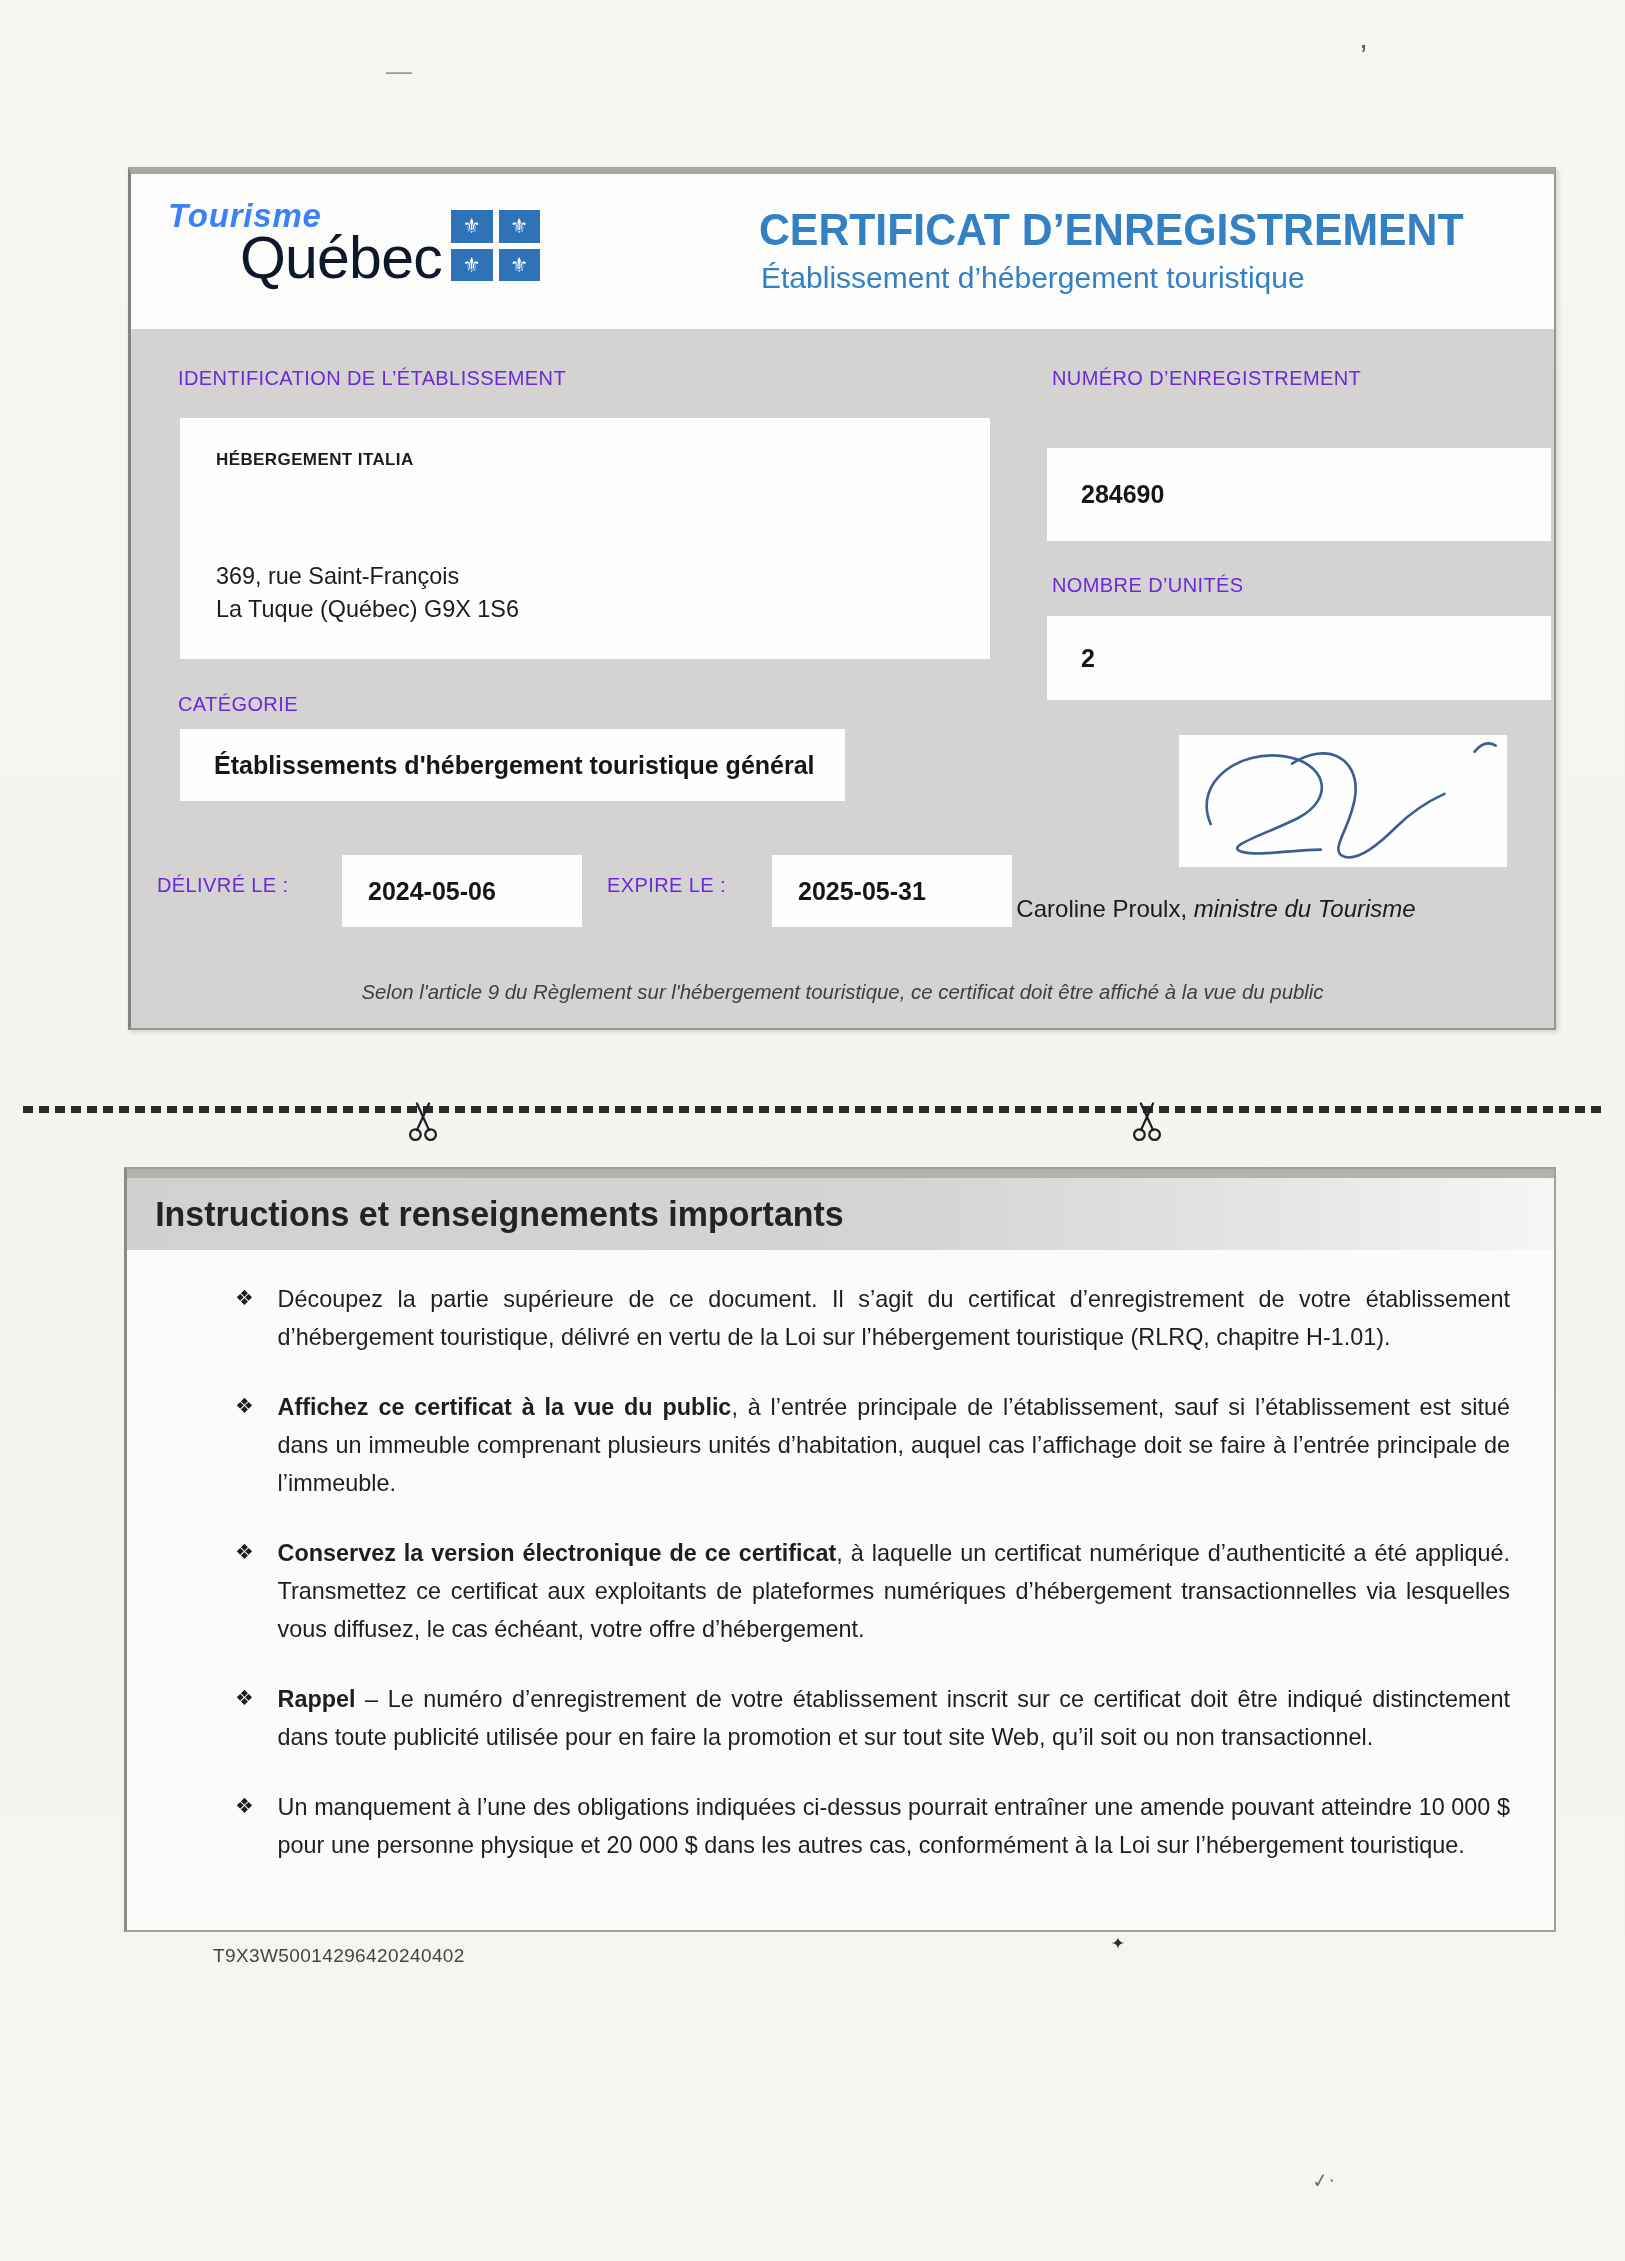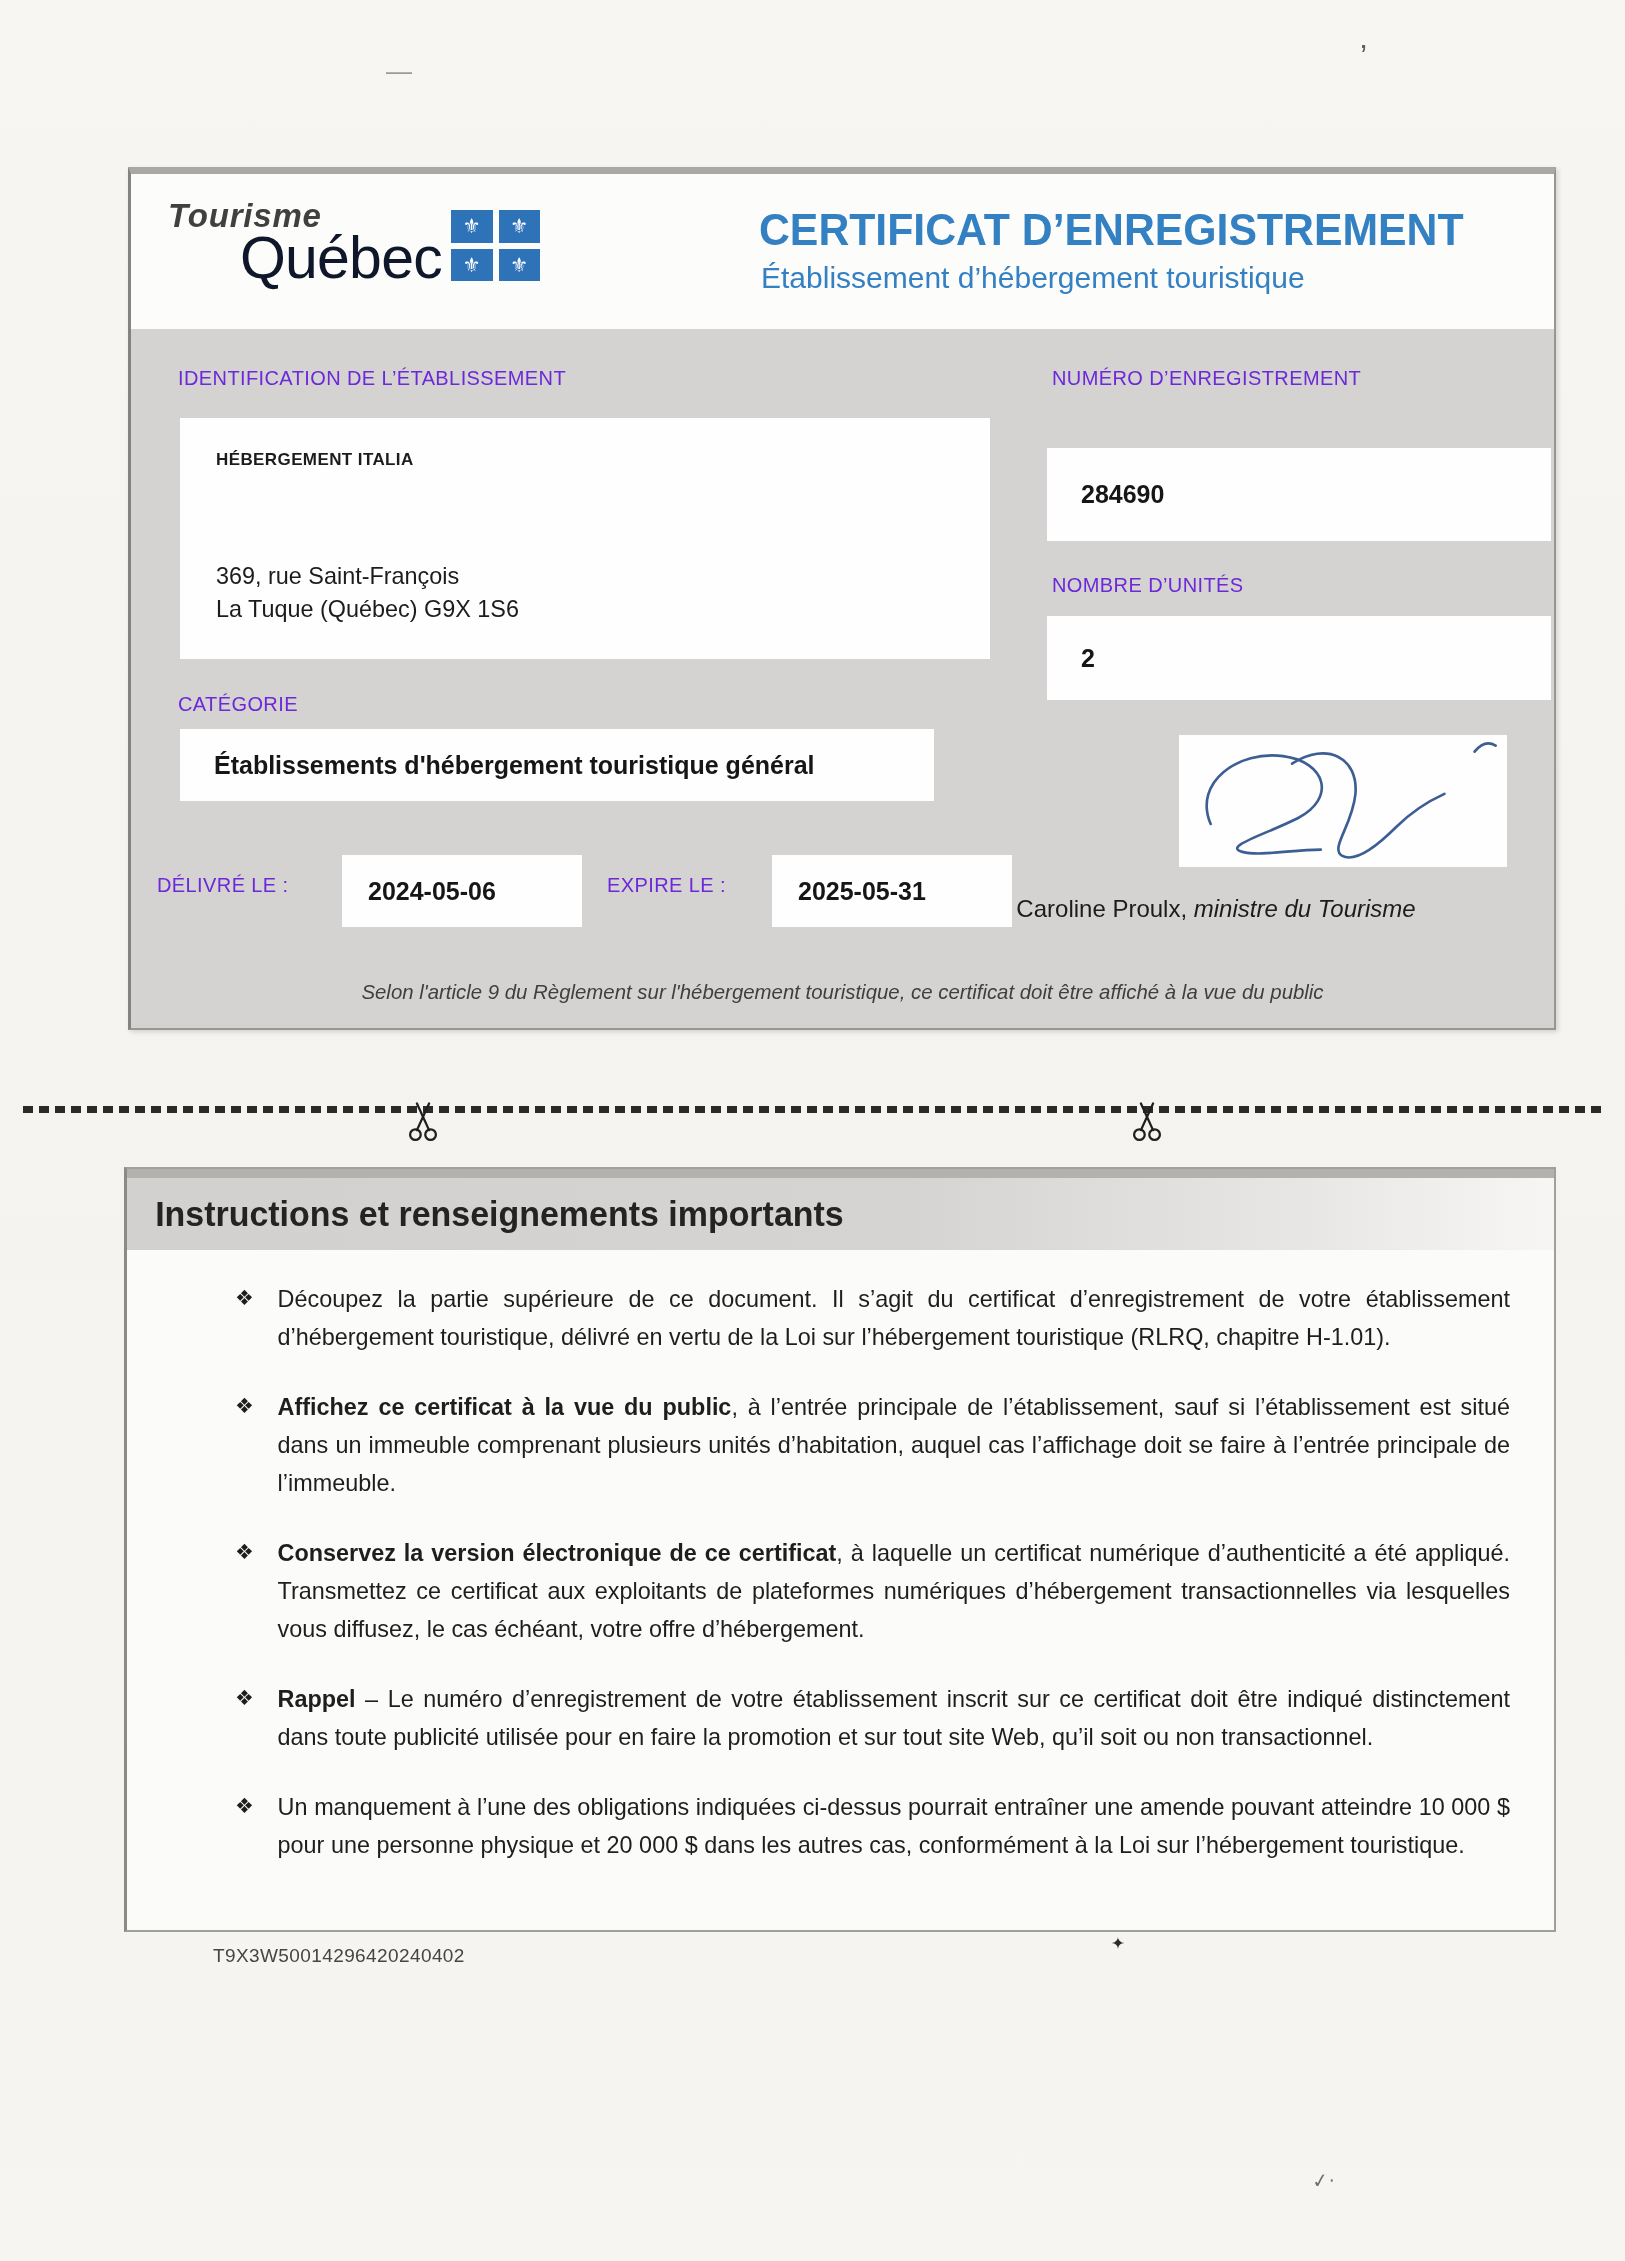--- a/index.html
+++ b/index.html
@@ -16,21 +16,21 @@
   .a-spark{left:1111px;top:1934px;font-size:16.6px;color:#2b2b2b;}
   .a-check{left:1312px;top:2169px;font-size:19.6px;color:#6e6e6c;transform:rotate(-8deg);}
   
   .cert{
     position:absolute;left:128px;top:167px;width:1428px;height:863px;
     background:#d4d3d1;border:2.3px solid #97968f;border-top:7.5px solid #a9a8a4;
     border-left:3.8px solid #84837f;box-shadow:1.5px 2.3px 4.5px rgba(60,60,55,.18);
     box-sizing:border-box;
   }
   .cert-head{position:absolute;left:0;top:0;right:0;height:155px;background:#fcfcfb;}
-  .logo-tourisme{position:absolute;left:37px;top:22.6px;font-size:33px;font-weight:bold;font-style:italic;letter-spacing:0.8px;color:#404040;}
+  .logo-tourisme{position:absolute;left:37px;top:22.6px;font-size:33px;font-weight:bold;font-style:italic;letter-spacing:0.8px;color:#3b82f6;}
   .logo-quebec{position:absolute;left:109px;top:50px;font-size:59px;font-weight:500;color:#0f172a;letter-spacing:-0.8px;}
   .flag{position:absolute;left:320px;top:36px;width:89px;height:71px;display:grid;
         grid-template-columns:1fr 1fr;grid-template-rows:1fr 1fr;gap:6px;}
   .flag .cell{background:#2e72b8;color:#ffffff;display:flex;align-items:center;justify-content:center;
         font-size:20.4px;line-height:1;}
   .cert-title{position:absolute;left:628px;top:30px;font-size:45px;font-weight:600;color:#3380c2;
         transform:scaleX(.95);transform-origin:left top;white-space:nowrap;}
   .cert-subtitle{position:absolute;left:630px;top:87px;font-size:30px;color:#3380c2;white-space:nowrap;}
   .cert-body{position:absolute;left:0;top:155px;right:0;bottom:0;}
   .lbl{position:absolute;font-size:20px;color:#6d28d9;letter-spacing:0.4px;white-space:nowrap;}
@@ -39,21 +39,21 @@
   .units-lbl{left:921px;top:245px;}
   .cat-lbl{left:47px;top:364px;}
   .delivre-lbl{left:26px;top:545px;}
   .expire-lbl{left:476px;top:545px;}
   .wbox{position:absolute;background:#fefefe;box-sizing:border-box;}
   .id-box{left:49px;top:89px;width:810px;height:241px;}
   .estab-name{position:absolute;left:36px;top:32px;font-size:17px;font-weight:bold;letter-spacing:0.4px;}
   .estab-addr{position:absolute;left:36px;top:142px;font-size:23.4px;line-height:1.42;}
   .reg-box{left:916px;top:119px;width:504px;height:93px;display:flex;align-items:center;padding-left:34px;}
   .units-box{left:916px;top:287px;width:504px;height:84px;display:flex;align-items:center;padding-left:34px;}
-  .cat-box{left:49px;top:400px;width:754px;height:72px;display:flex;align-items:center;padding-left:34px;}
+  .cat-box{left:49px;top:400px;width:665px;height:72px;display:flex;align-items:center;padding-left:34px;}
   .val{font-size:25px;font-weight:bold;color:#161616;}
   .sig-box{left:1048px;top:406px;width:328px;height:132px;}
   .sig-box svg{width:100%;height:100%;}
   .signatory{position:absolute;left:859px;top:566px;width:452px;text-align:center;font-size:24px;color:#1c1c1c;white-space:nowrap;}
   .sig-title{font-style:italic;}
   .date-box{width:240px;height:72px;display:flex;align-items:center;padding-left:26px;}
   .issued-box{left:211px;top:526px;}
   .expires-box{left:641px;top:526px;}
   .notice{position:absolute;left:0;right:0;top:652px;text-align:center;font-size:20.4px;font-style:italic;color:#3f3f3d;}
   

